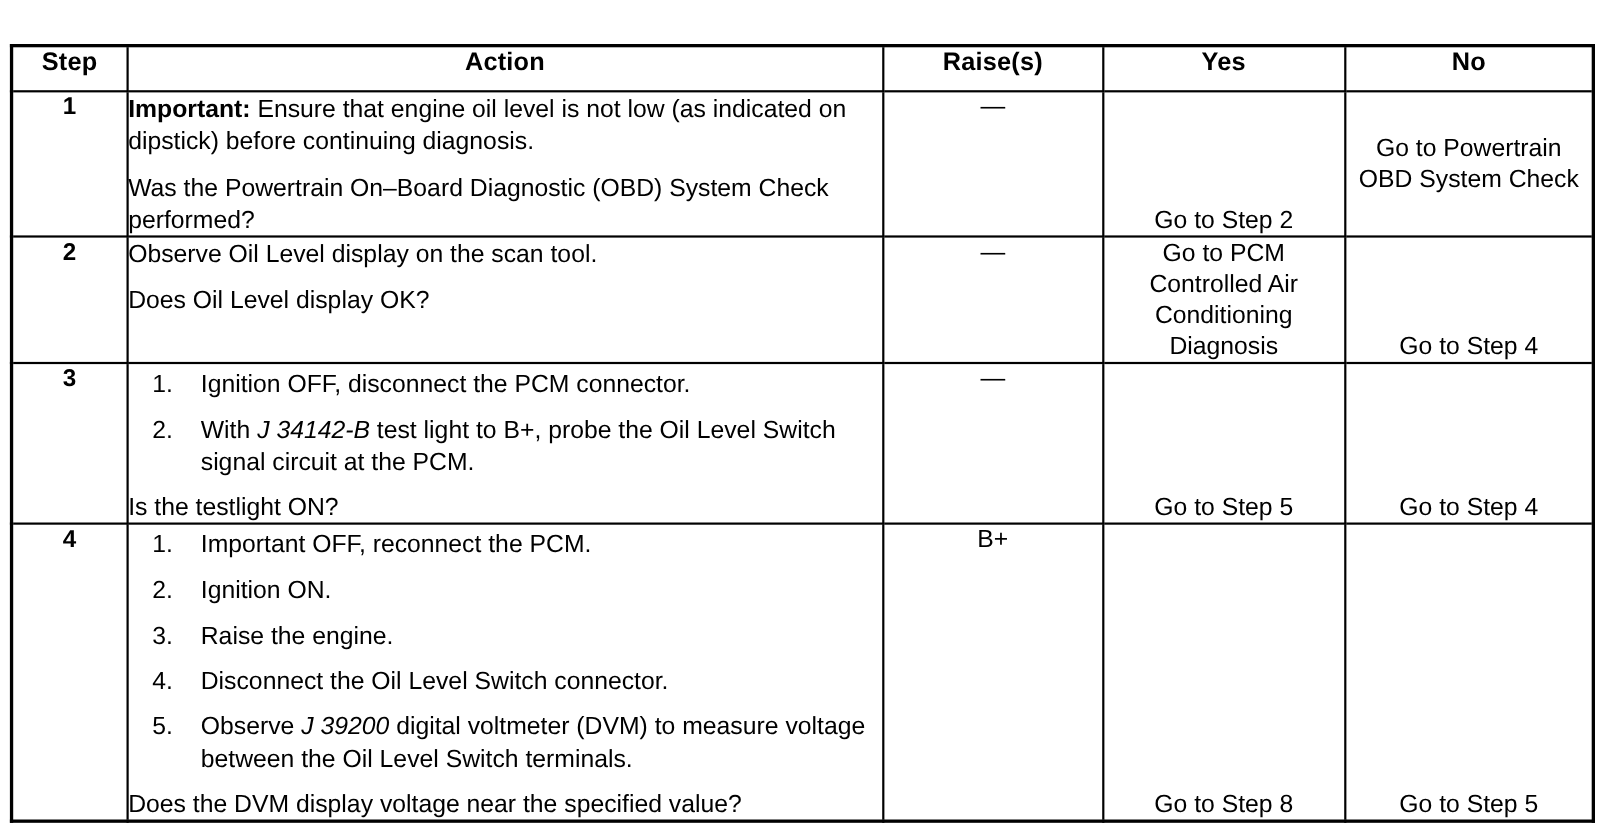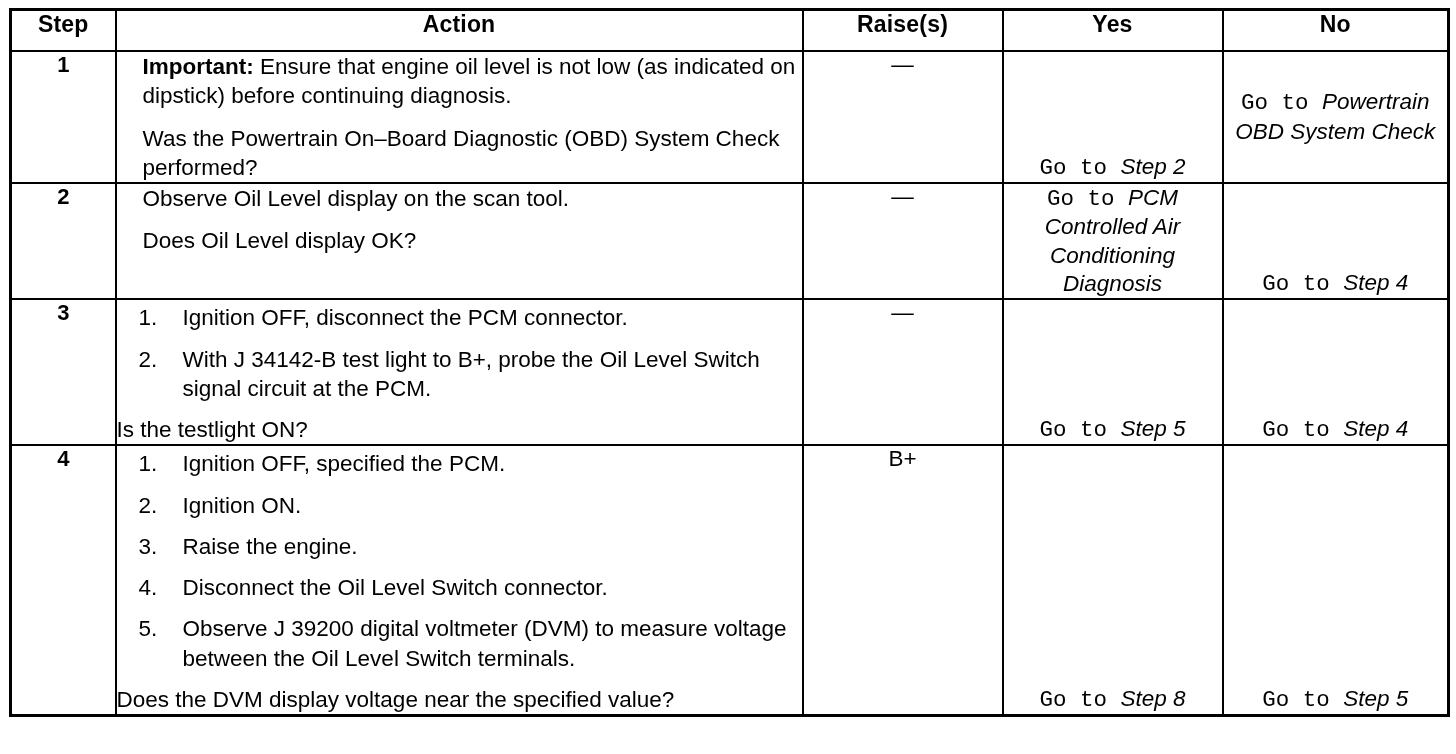--- a/index.html
+++ b/index.html
@@ -14,20 +14,21 @@
     color: #000000;
     overflow: hidden;
   }
 
   .sheet {
     position: relative;
     width: 1456px;
     height: 554px;
     box-sizing: border-box;
     padding: 8px 9px 8px 9px;
+    margin-top: 32px;
   }
 
   table.diag {
     width: 100%;
     height: 100%;
     border-collapse: collapse;
     table-layout: fixed;
     border: 3px solid #000;
   }
 
@@ -67,21 +68,20 @@
 
   
   td.action {
     padding: 11px 10px 6px 10px;
     font-size: 22.5px;
     line-height: 1.30;
     vertical-align: top;
   }
   td.action .para {
     margin: 0 0 13px 0;
-    padding-left: 26px;
   }
   td.action .para:last-child { margin-bottom: 0; }
 
   td.action ol.steps {
     margin: 3px 0 0 0;
     padding: 0;
     list-style: none;
   }
   td.action ol.steps > li {
     position: relative;
@@ -93,21 +93,21 @@
     position: absolute;
     left: 22px;
     top: 0;
     width: 30px;
     text-align: left;
   }
   td.action .tail-q {
     margin-top: 12px;
   }
 
-  em, .ital { }
+  em, .ital { font-style: italic; }
   .bold { font-weight: bold; }
 
   
   td.value {
     text-align: center;
     vertical-align: middle;
     font-size: 22.5px;
   }
   td.value .dash {
     display: inline-block;
@@ -117,22 +117,22 @@
 
   
   td.branch {
     text-align: center;
     font-size: 22.5px;
     line-height: 1.26;
     padding: 9px 8px;
   }
   td.branch.vb { vertical-align: bottom; }
   td.branch.vm { vertical-align: middle; }
-  td.branch .go { font-style: normal; font-family: Liberation Mono, monospace; }
-  td.branch .ref { font-style: italic; }
+  td.branch .go { font-style: normal; }
+  td.branch .ref { }
 </style>
 </head>
 <body>
 
 <div class="sheet">
   <table class="diag">
     <colgroup>
       <col class="c-step">
       <col class="c-action">
       <col class="c-value">
@@ -222,21 +222,21 @@
           <span class="go">Go to </span>
           <span class="ref">Step 4</span>
         </td>
       </tr>
 
       <tr>
         <td class="step">4</td>
         <td class="action">
           <ol class="steps">
             <li>
-              <span class="num">1.</span><span>Ignition OFF, specified the PCM.</span>
+              <span class="num">1.</span><span>Important OFF, reconnect the PCM.</span>
             </li>
             <li>
               <span class="num">2.</span><span>Ignition ON.</span>
             </li>
             <li>
               <span class="num">3.</span><span>Raise the engine.</span>
             </li>
             <li>
               <span class="num">4.</span><span>Disconnect the Oil Level Switch connector.</span>
             </li>

